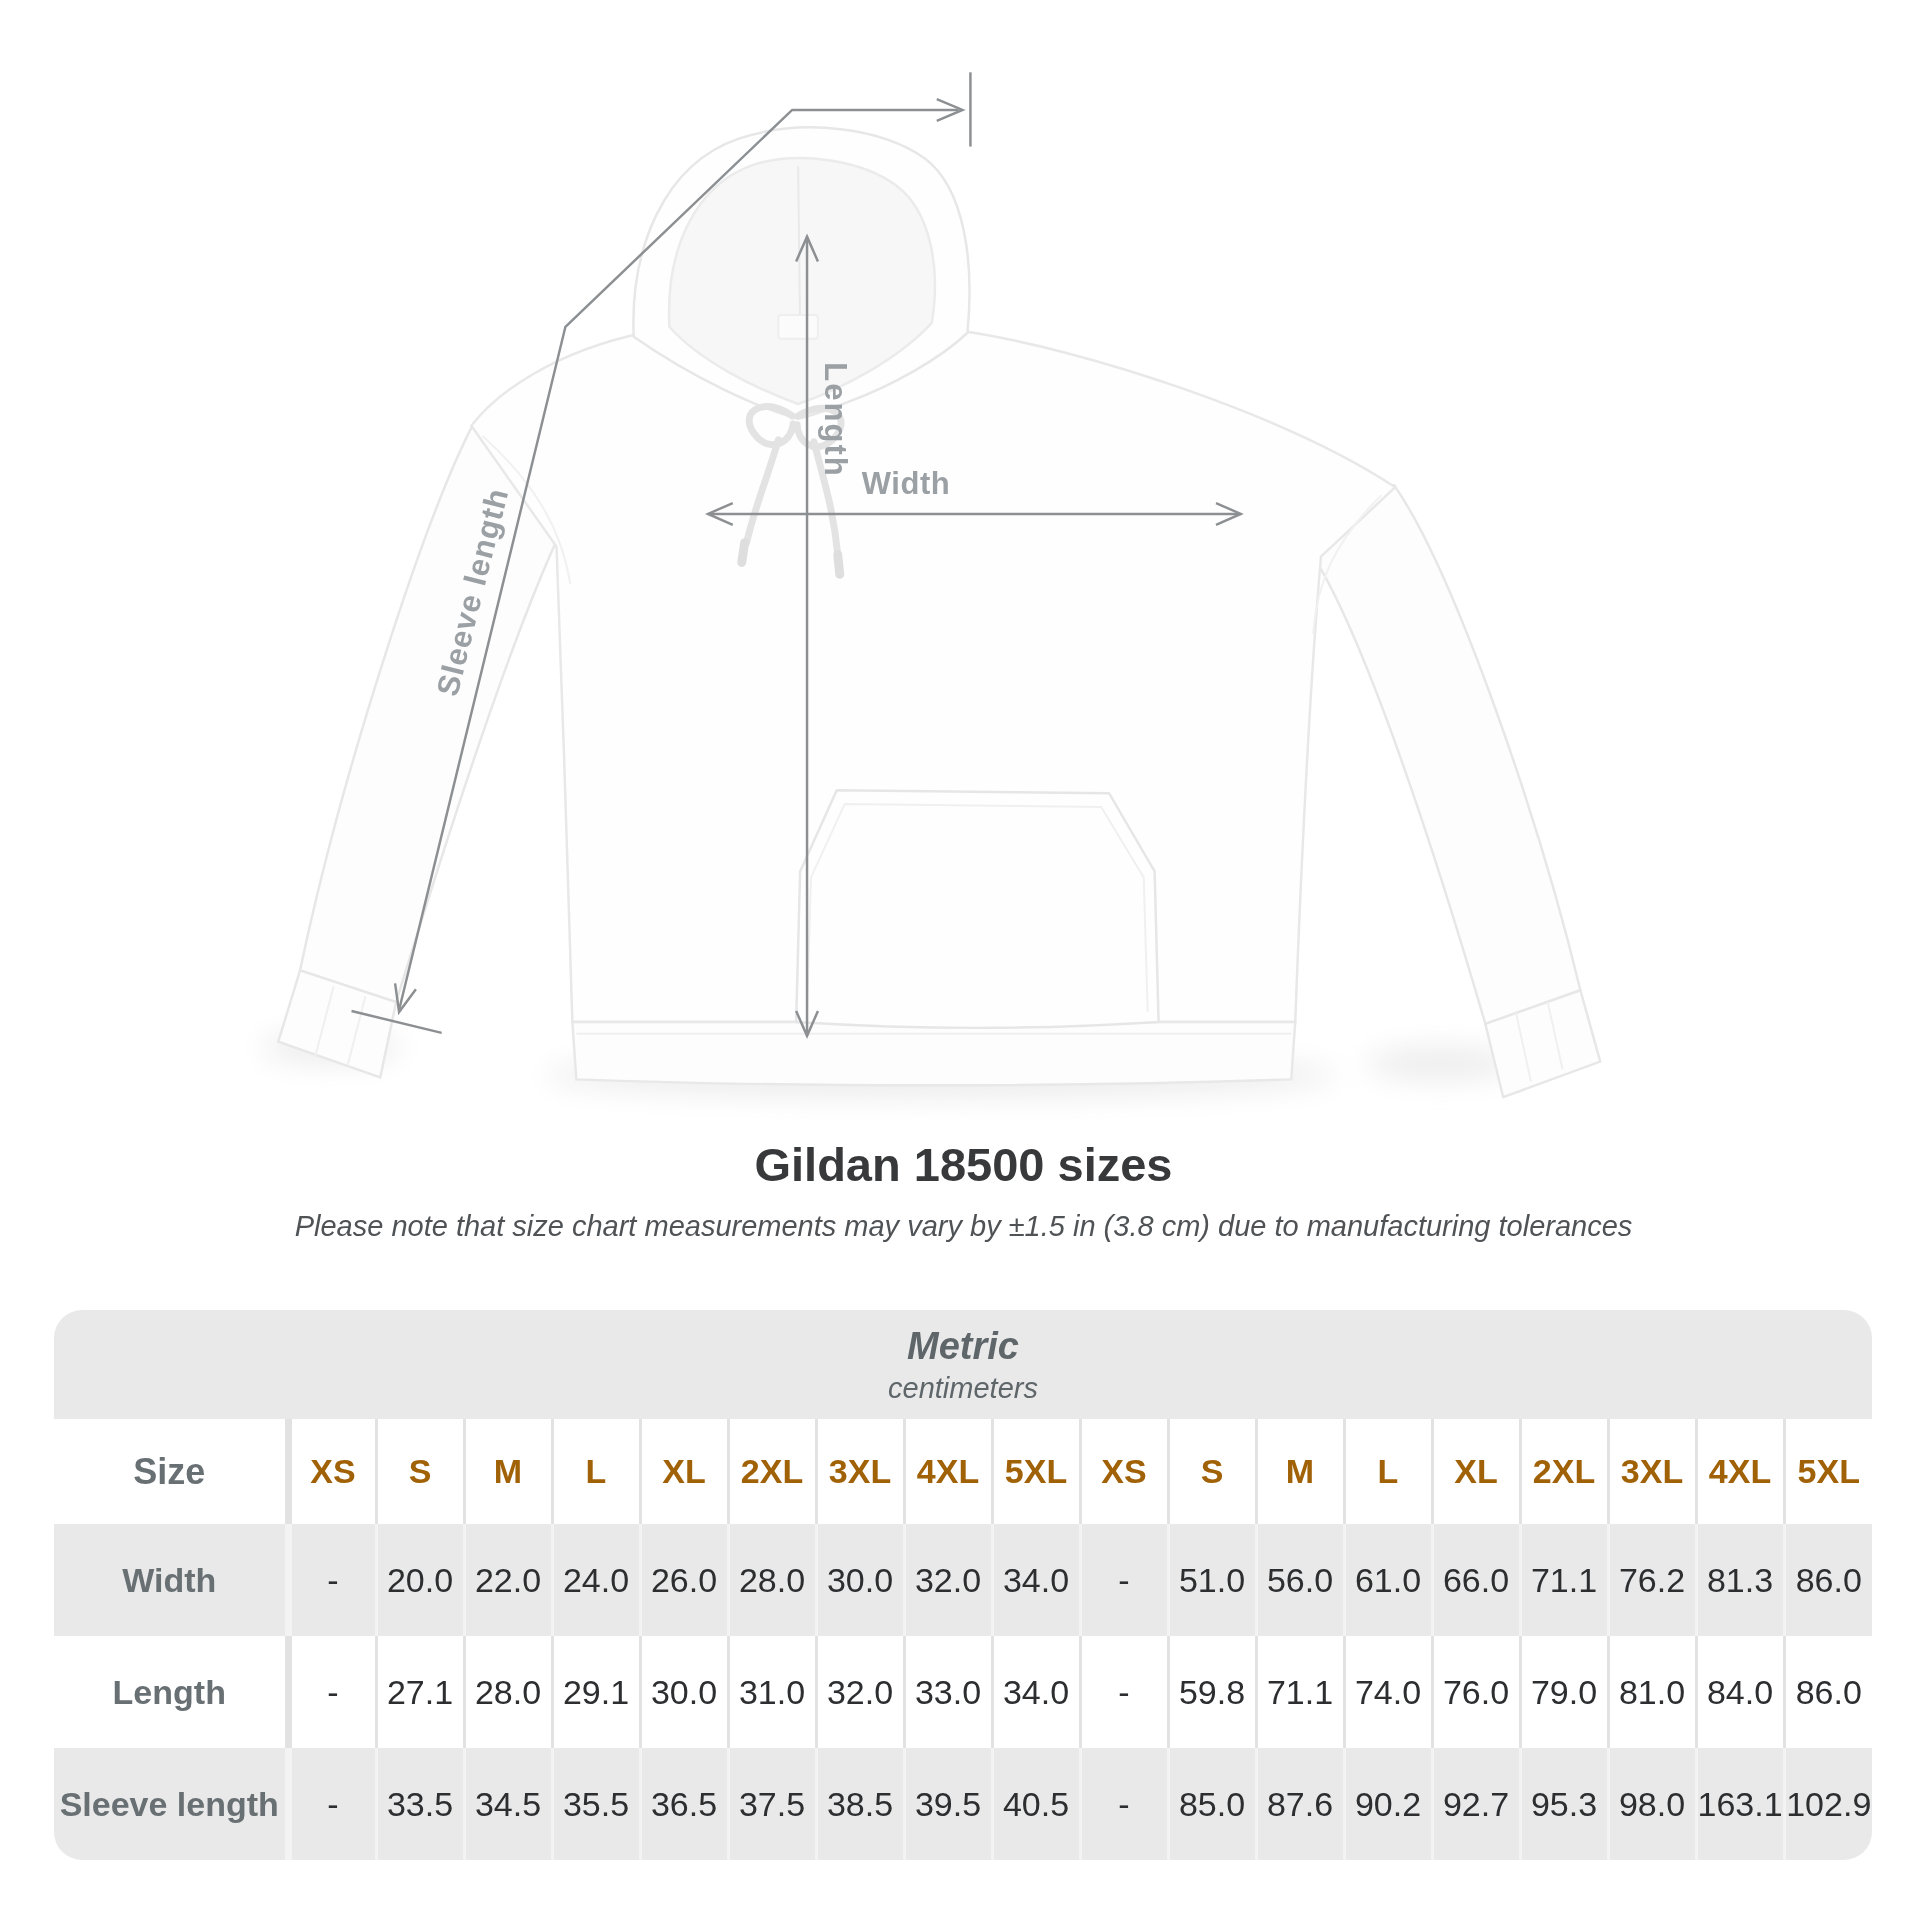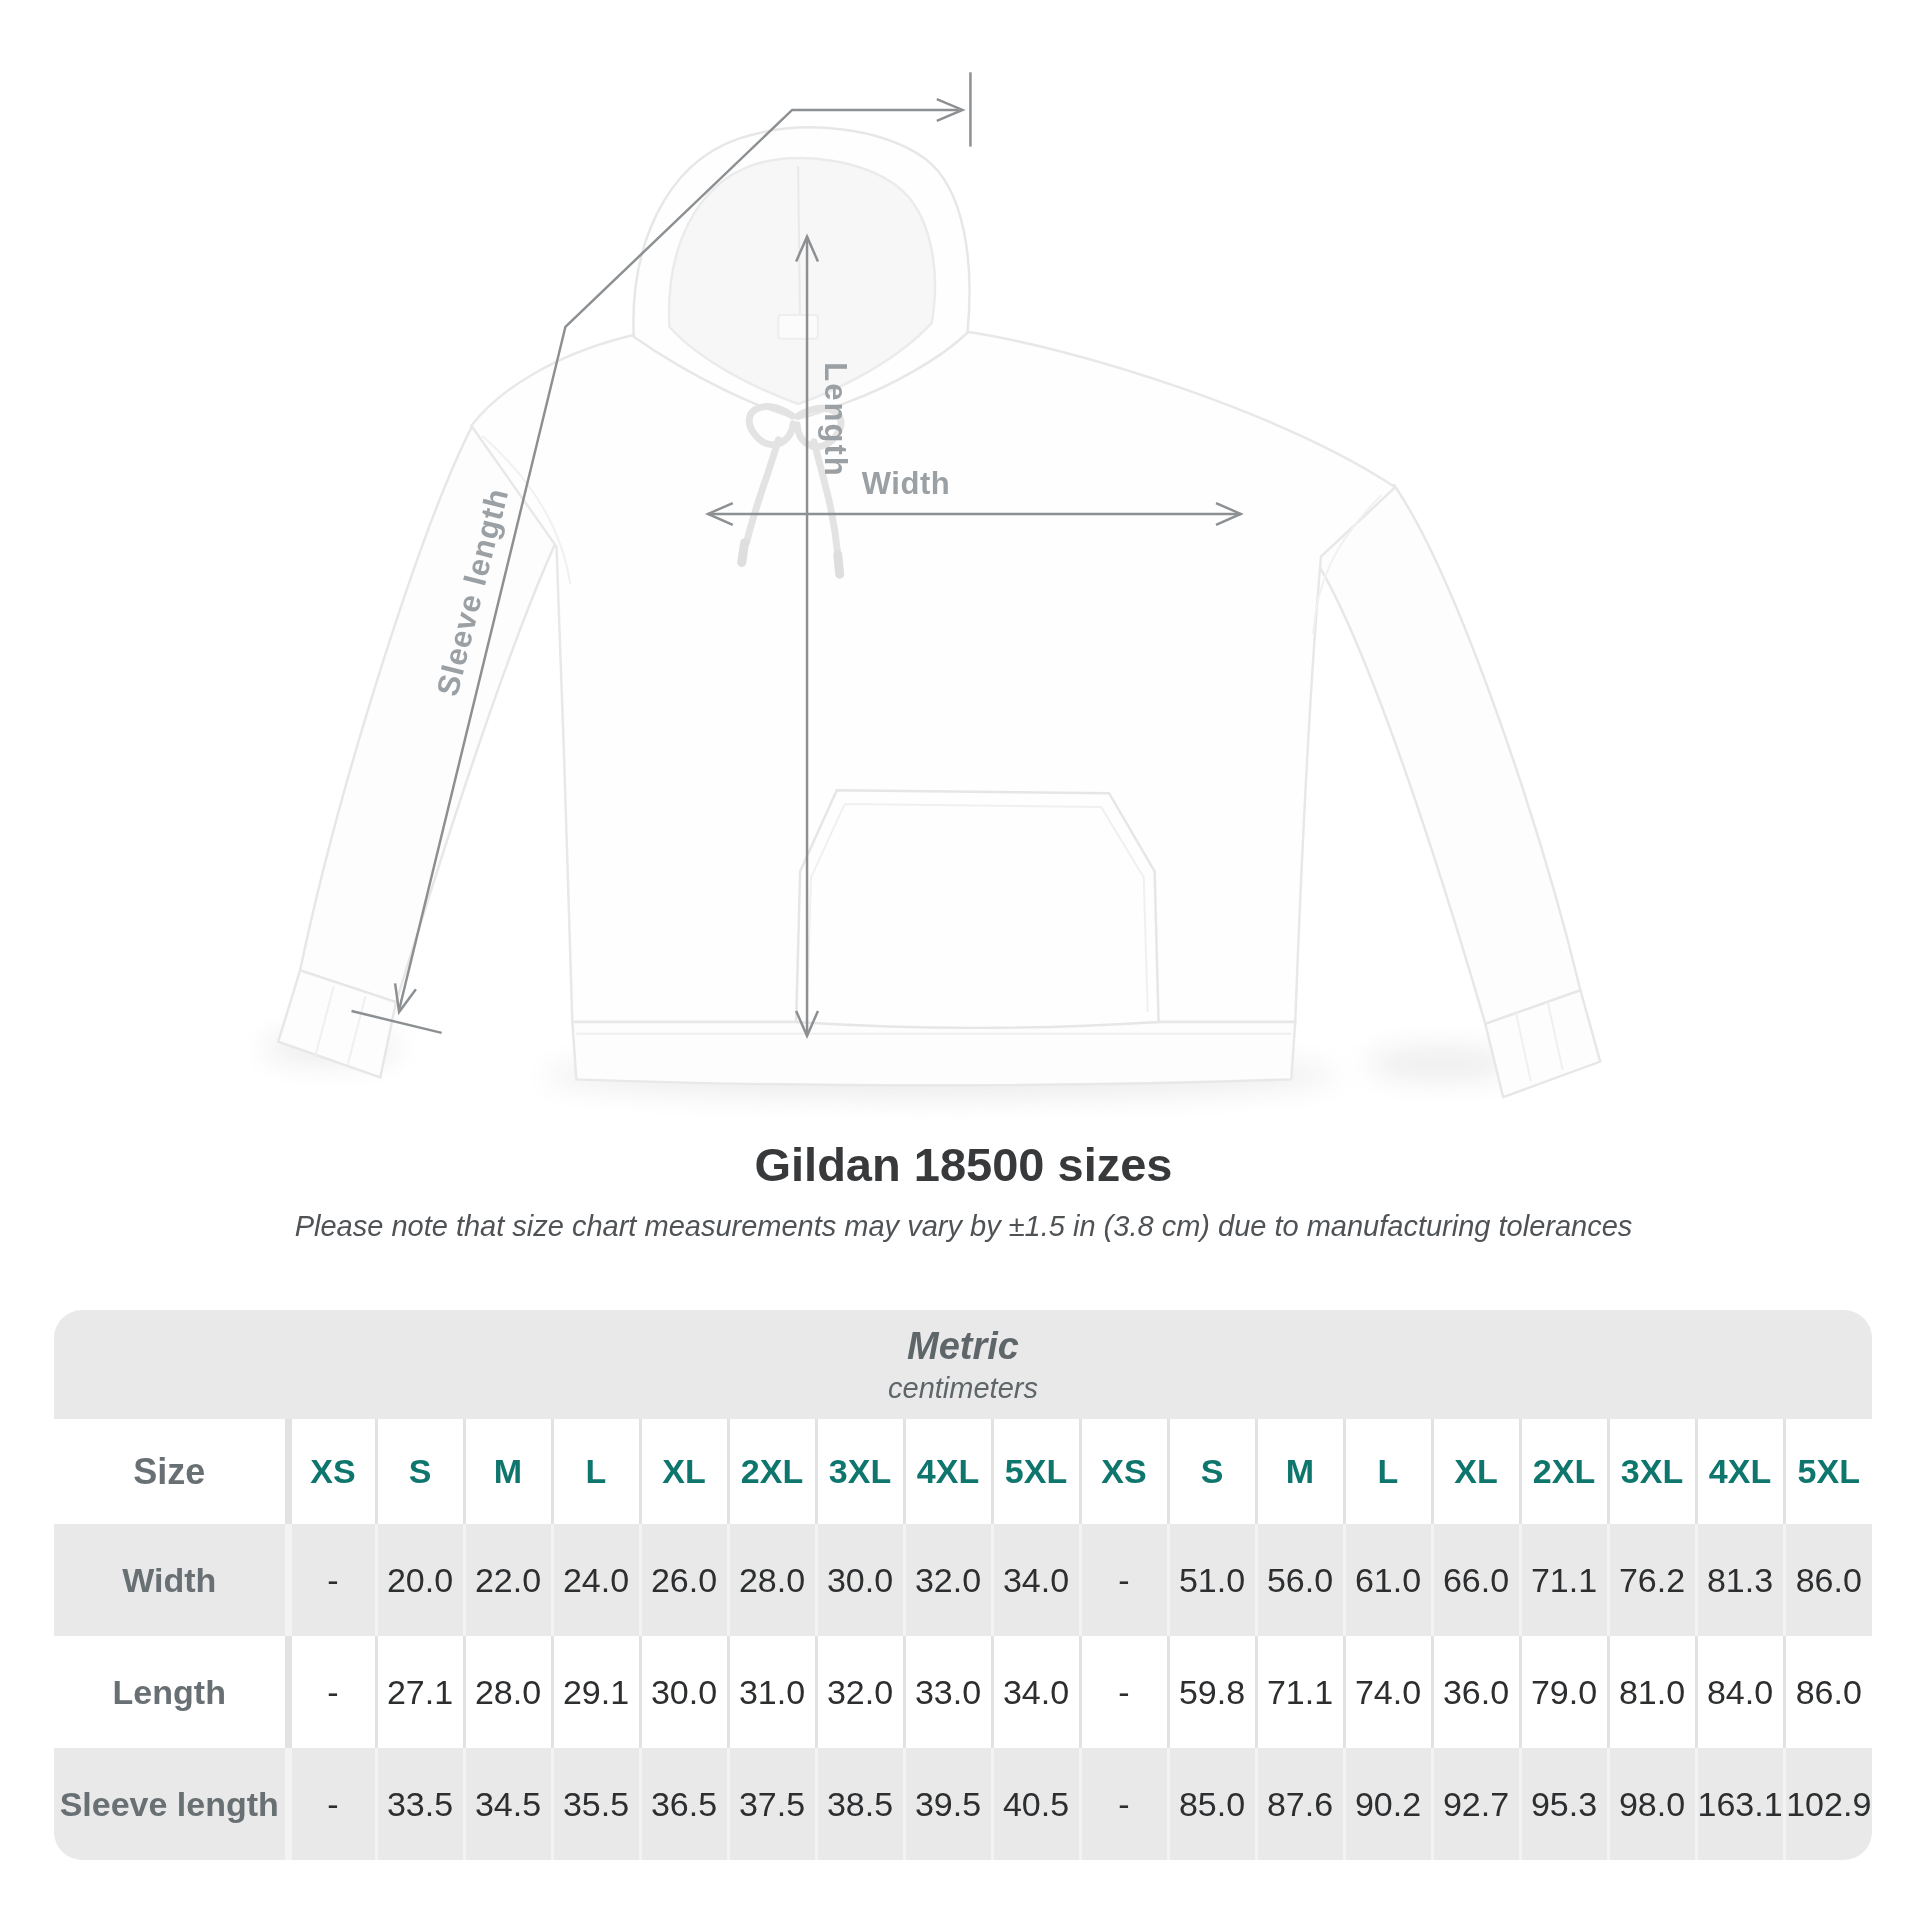--- a/index.html
+++ b/index.html
@@ -28,21 +28,21 @@
   .unit-sub{font-size:29px;font-style:italic;color:#5f666a;}
   table.st{width:100%;border-collapse:collapse;table-layout:fixed;}
   .st th,.st td{padding:0;text-align:center;vertical-align:middle;white-space:nowrap;overflow:hidden;}
   .st tr>*+*{border-left:3px solid #e2e2e2;}
   .st tr>*:nth-child(2){border-left-width:7px;}
   .st tr.gray{background:#e9e9e9;}
   .st tr.gray>*+*{border-left-color:#f3f3f3;}
   .st tr.rhead{height:105px;background:#ffffff;}
   .st tr.drow{height:112px;}
   .st .corner{font-size:36px;font-weight:700;color:#697074;}
-  .st .szh{font-size:34px;font-weight:700;color:#0f766e;}
+  .st .szh{font-size:34px;font-weight:700;color:#a16207;}
   .st .rlabel{font-size:34px;font-weight:700;color:#697074;}
   .st .val{font-size:34px;font-weight:400;color:#2c2e30;}
 </style>
 </head>
 <body>
 
 <div class="stage">
 
   <div class="diagram">
     <svg width="1927" height="1119" viewBox="0 0 1946 1130">
@@ -204,21 +204,21 @@
             <td class="val">29.1</td>
             <td class="val">30.0</td>
             <td class="val">31.0</td>
             <td class="val">32.0</td>
             <td class="val">33.0</td>
             <td class="val">34.0</td>
             <td class="val">-</td>
             <td class="val">59.8</td>
             <td class="val">71.1</td>
             <td class="val">74.0</td>
-            <td class="val">36.0</td>
+            <td class="val">76.0</td>
             <td class="val">79.0</td>
             <td class="val">81.0</td>
             <td class="val">84.0</td>
             <td class="val">86.0</td>
           </tr>
           <tr class="drow gray">
             <td class="rlabel">Sleeve length</td>
             <td class="val">-</td>
             <td class="val">33.5</td>
             <td class="val">34.5</td>

